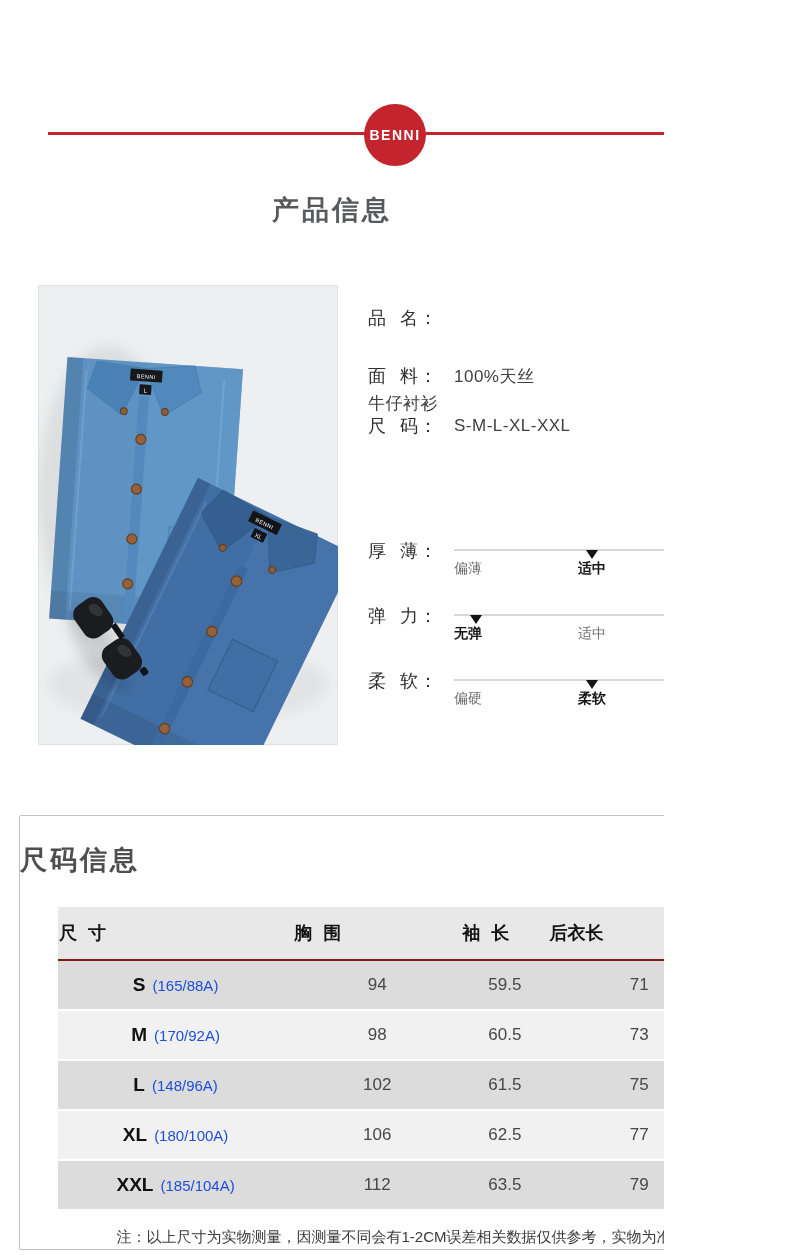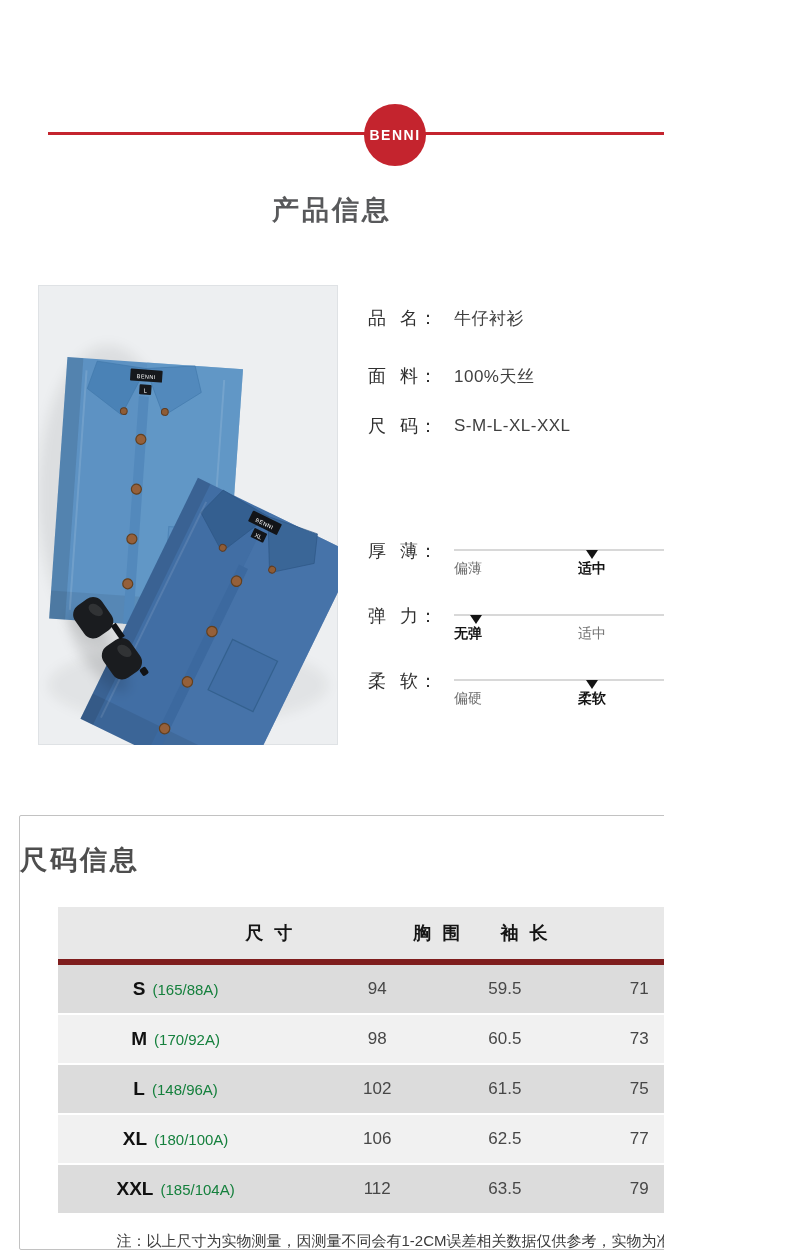--- a/index.html
+++ b/index.html
@@ -18,21 +18,21 @@
   .h-product{position:absolute;top:192px;left:0;width:100%;margin:0;text-align:center;
     font-size:27px;font-weight:bold;color:#58595b;letter-spacing:3px;}
   
   .photo{position:absolute;left:38px;top:285px;width:300px;height:460px;overflow:hidden;}
   .photo svg{display:block;}
   
   .specs{position:absolute;left:368px;top:300px;width:362px;height:430px;}
   .spec-row{position:absolute;left:0;display:flex;align-items:center;}
   .spec-label{font-size:18px;color:#2f2f2f;word-spacing:7px;letter-spacing:1px;flex:0 0 86px;}
   .spec-value{font-size:17px;color:#3f3f3f;letter-spacing:0.5px;}
-  .row-0{top:6px;}.row-1{top:64px;}.row-2{top:114px;}
+  .row-0{top:6px;flex-direction:column;}.row-1{top:64px;}.row-2{top:114px;}
   .scale-row{position:absolute;left:0;right:0;display:flex;align-items:flex-start;}
   .srow-0{top:172px;}.srow-1{top:237px;}.srow-2{top:302px;}.srow-3{top:367px;}
   .scale-row .spec-label{margin-top:2px;}
   .scale{position:relative;width:276px;flex:0 0 276px;}
   .track{margin-top:12px;height:2px;background:#d8d8d8;}
   .marker{position:absolute;top:13px;width:0;height:0;
     border-left:6px solid transparent;border-right:6px solid transparent;border-top:9px solid #141414;}
   .marker.pos-0{left:22px;transform:translateX(-50%);}
   .marker.pos-1{left:50%;transform:translateX(-50%);}
   .opts{display:flex;margin-top:9px;}
@@ -40,26 +40,26 @@
   .opt:nth-child(1){text-align:left;}
   .opt:nth-child(2){text-align:center;}
   .opt:nth-child(3){text-align:right;}
   .opt.sel{color:#141414;font-weight:bold;}
   
   .size-box{position:absolute;left:19px;top:815px;width:750px;height:435px;box-sizing:border-box;
     border:1px solid #c2c2c2;border-radius:2px;background:#fff;}
   .h-size{margin:26px 0 0;font-size:27px;font-weight:bold;color:#4e4e4e;letter-spacing:3px;}
   table.size-table{width:672px;margin:29px auto 0;border-collapse:collapse;table-layout:fixed;}
   .size-table th{height:50px;background:#e8e8e8;font-size:18px;font-weight:bold;color:#141414;
-    border-bottom:6px solid #7f1d1d;text-align:right;word-spacing:6px;}
+    border-bottom:2px solid #7f1d1d;text-align:left;word-spacing:6px;}
   .size-table td{height:46px;text-align:center;font-size:17px;color:#474747;border-bottom:2px solid #fff;}
   .size-table tr.odd td{background:#dcdcdc;}
   .size-table tr.even td{background:#f1f1f1;}
   .sz{font-weight:bold;font-size:19px;color:#111;}
-  .sz-spec{font-size:15px;color:#15803d;margin-left:7px;}
+  .sz-spec{font-size:15px;color:#1d4ed8;margin-left:7px;}
   .note{margin:17px 0 0;text-align:center;font-size:15px;color:#3b3b3b;}
 </style>
 </head>
 <body>
 
 <div class="page">
 
   <div class="divider-line"></div>
   <div class="logo-circle">
     <span>BENNI</span>

